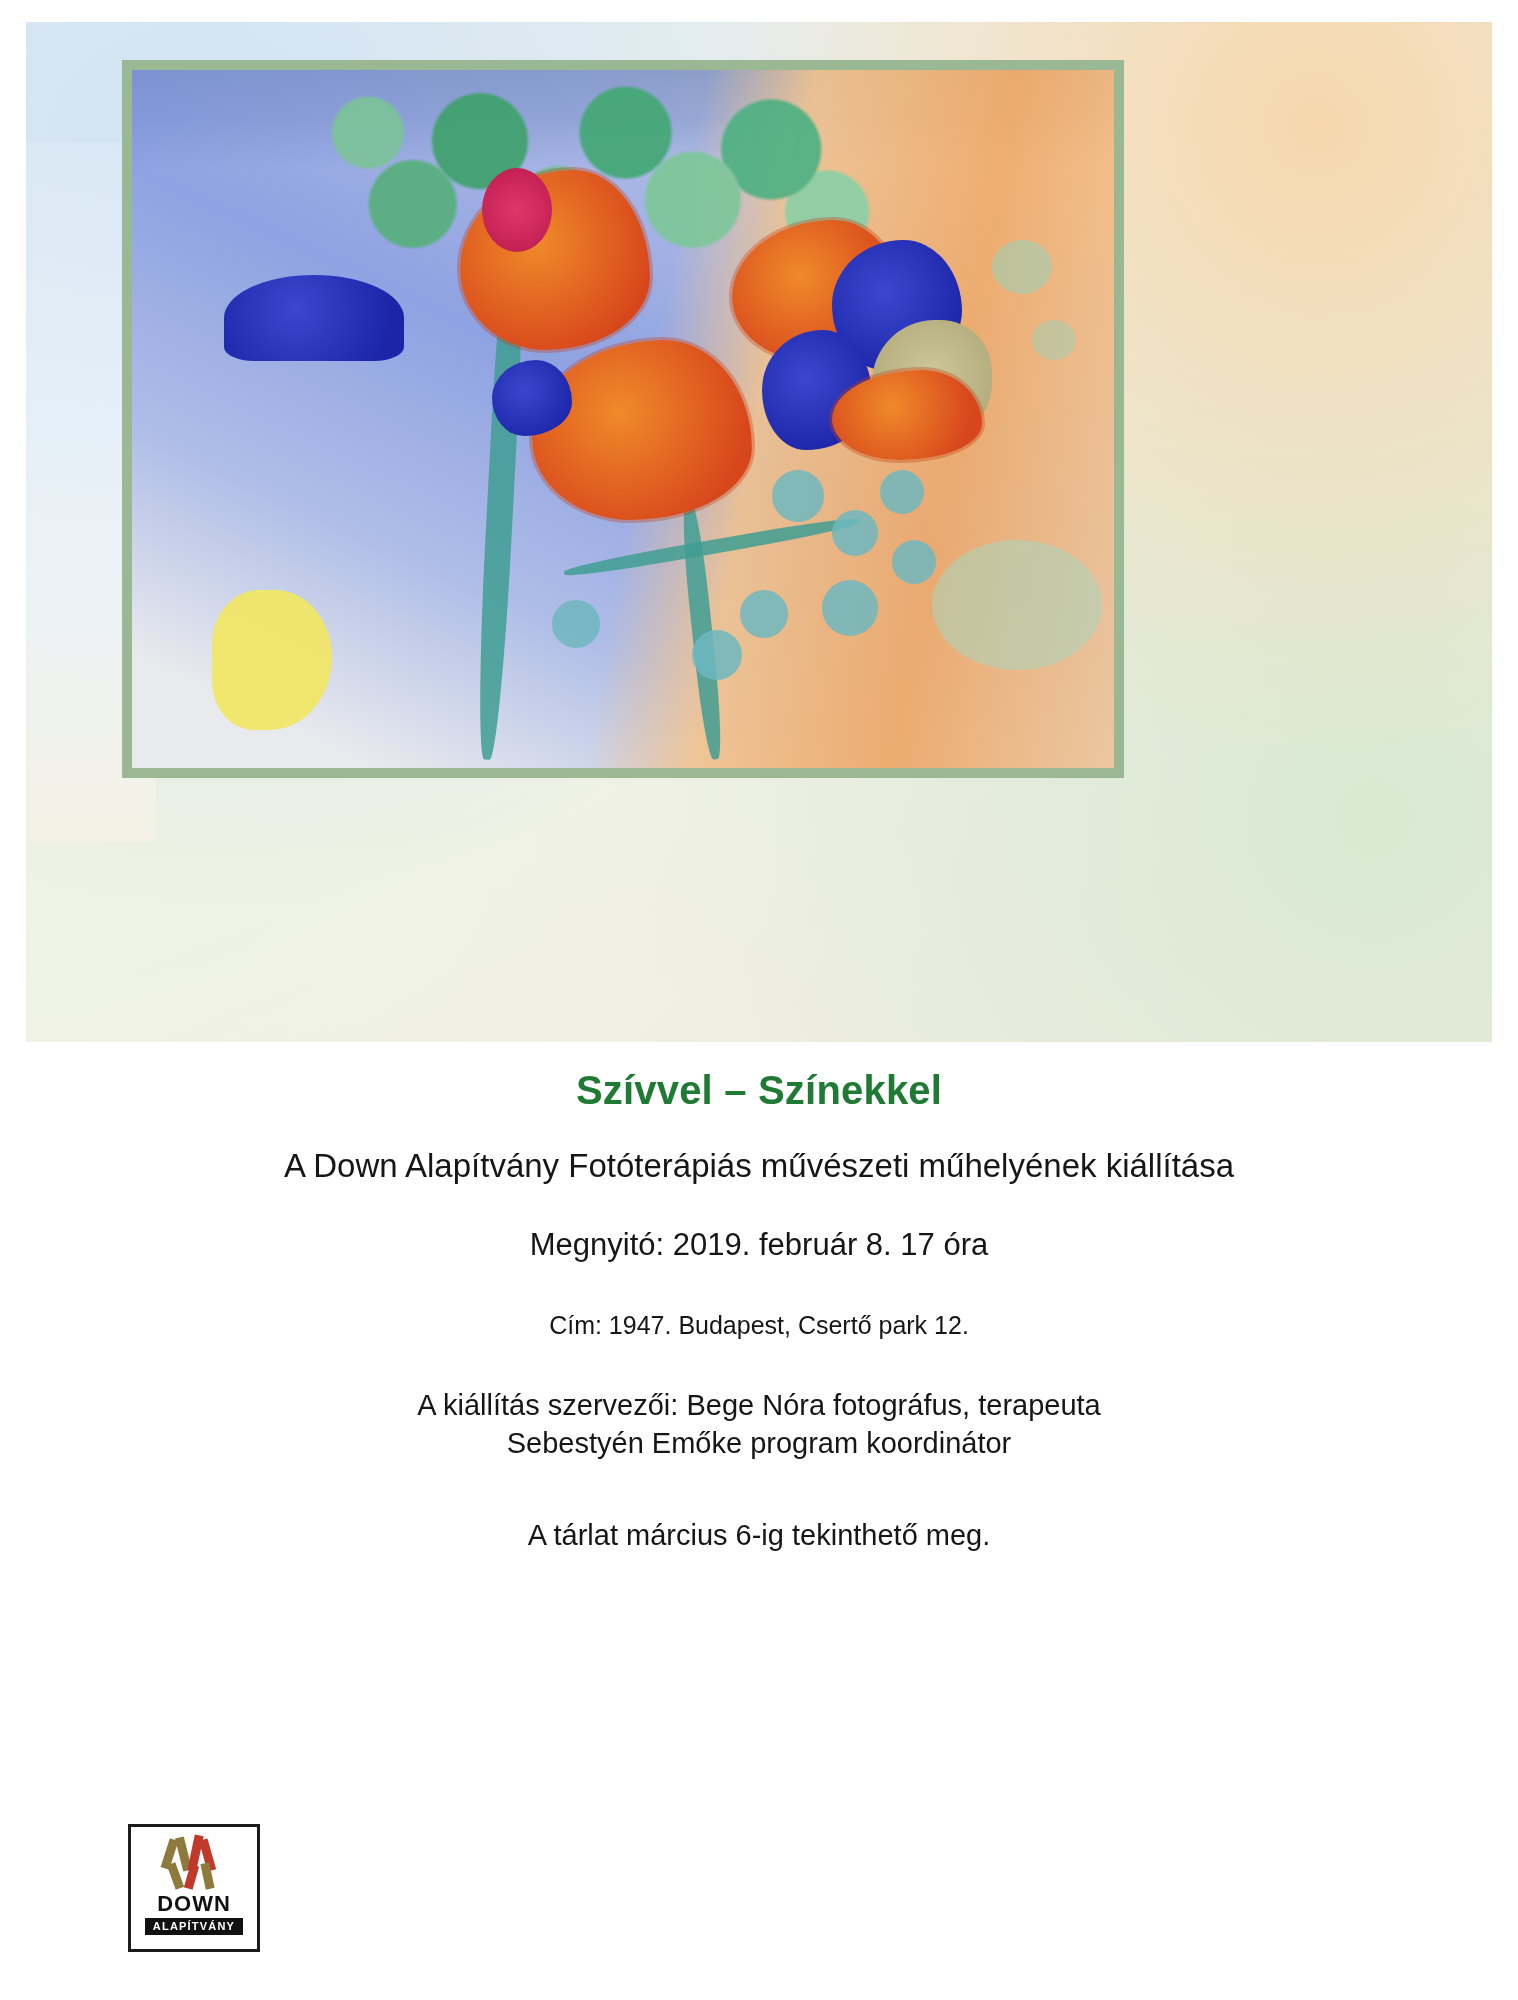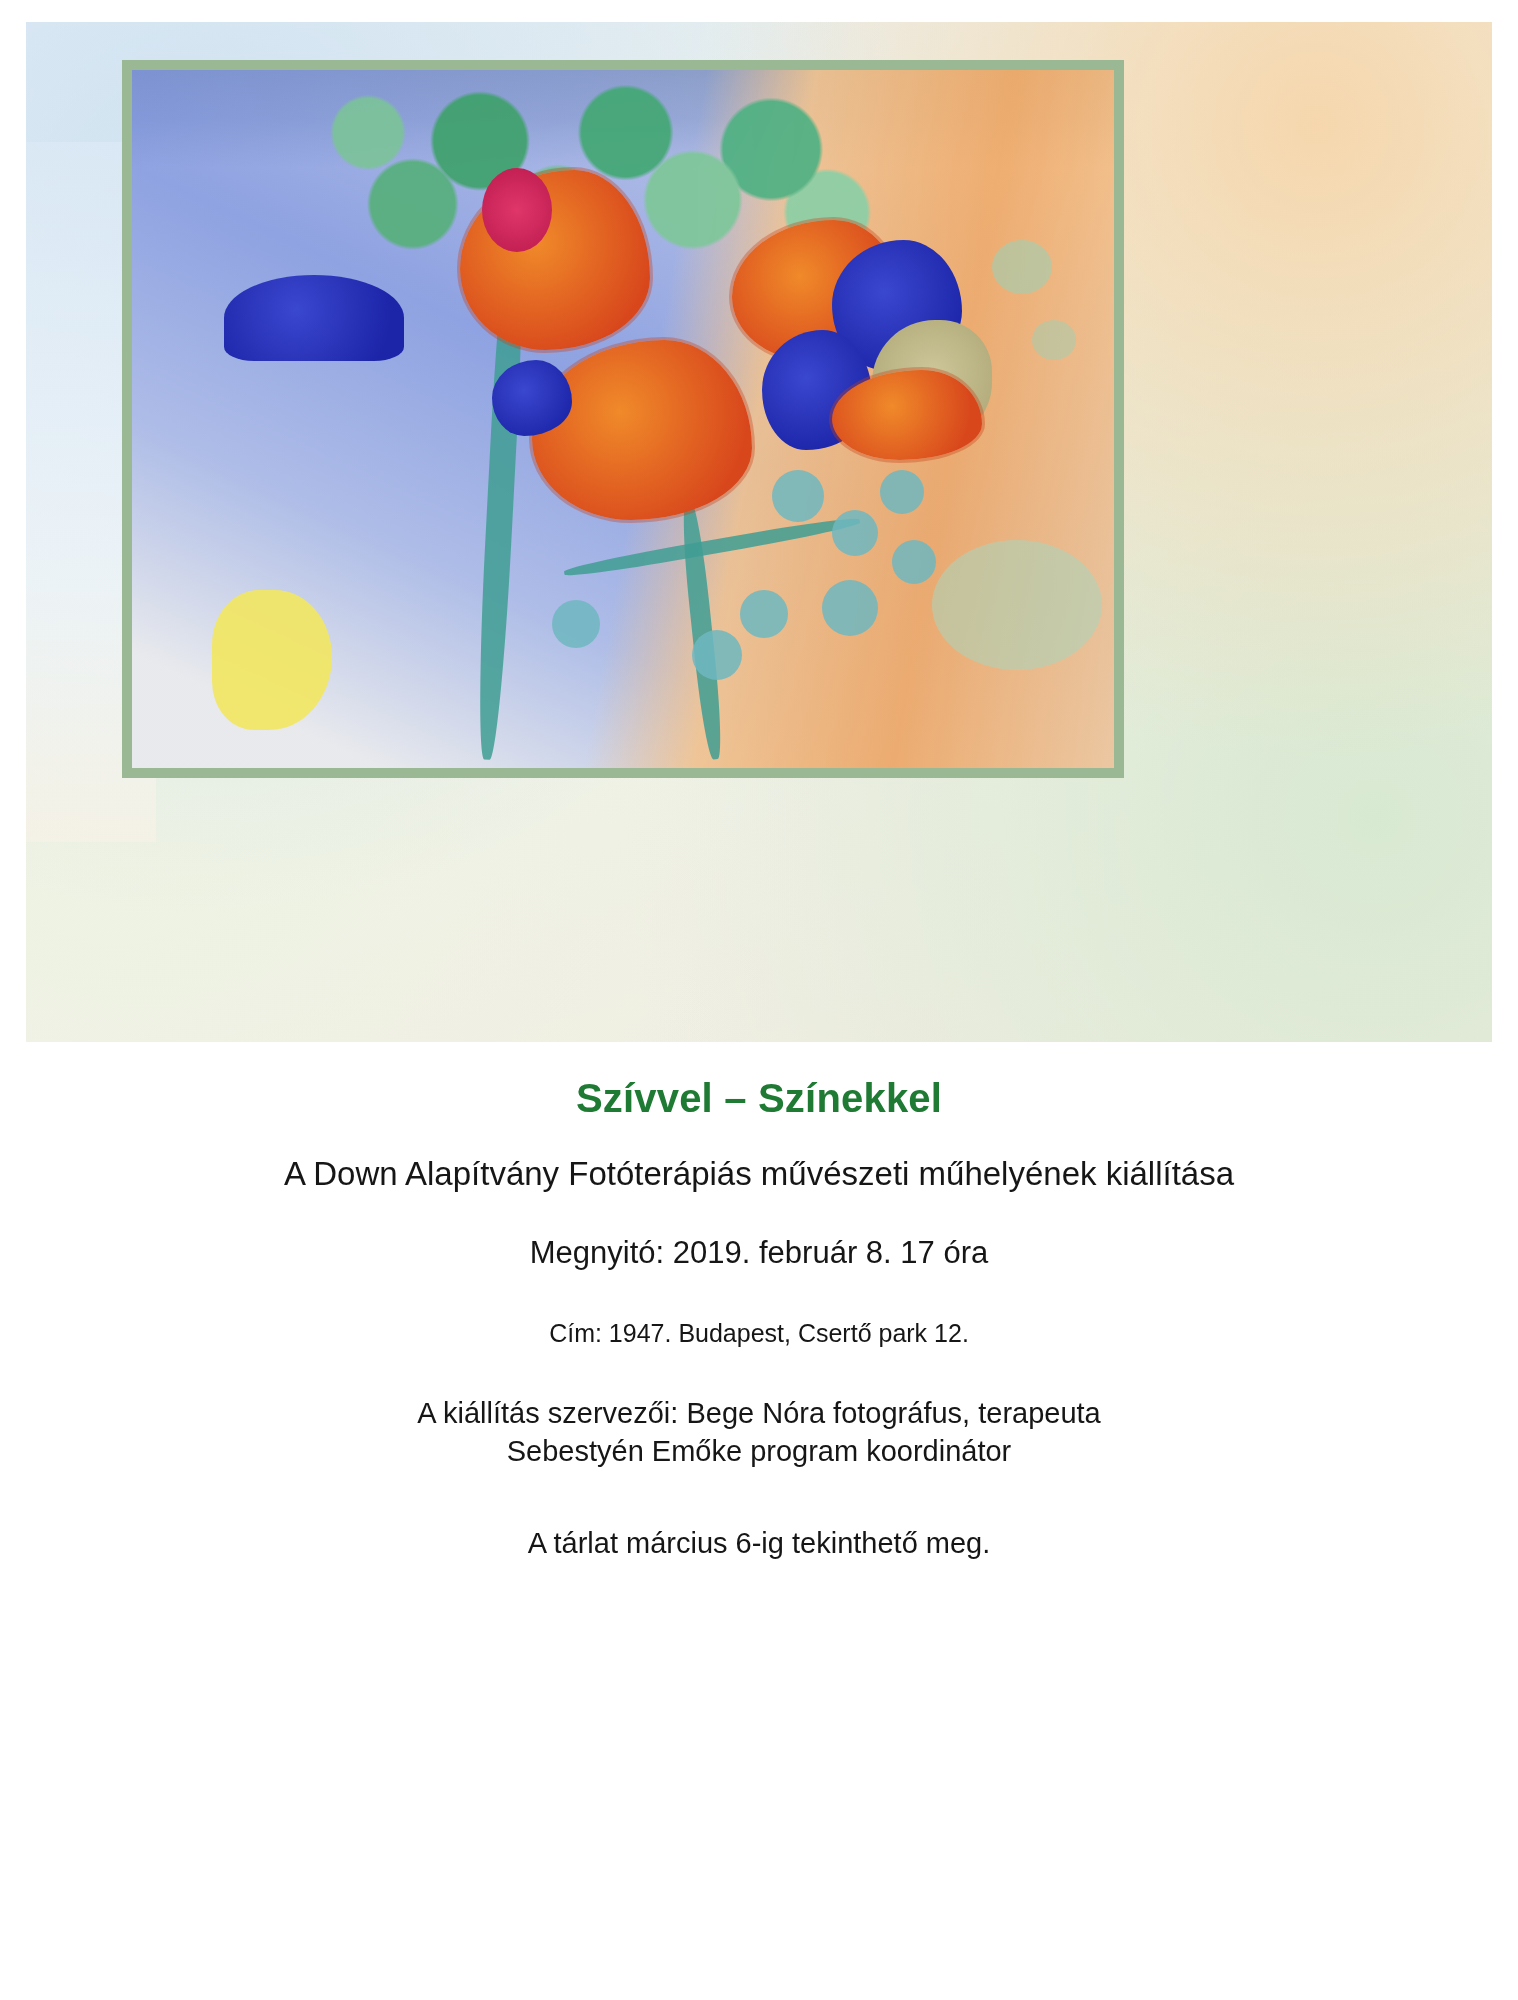--- a/index.html
+++ b/index.html
@@ -145,21 +145,21 @@
   .yellow-splash {
     position: absolute;
     background: #f2e760;
     border-radius: 45% 55% 60% 40%;
     opacity: .9;
   }
 
   
   .text-area {
     text-align: center;
-    padding-top: 34px;
+    padding-top: 26px;
   }
   .title {
     color: #1f7a33;
     font-size: 40px;
     font-weight: bold;
     letter-spacing: .2px;
     margin: 0 0 34px 0;
   }
   .subtitle {
     color: #161616;
@@ -306,14 +306,27 @@
 
 
     <p class="organizers">
       <span>A kiállítás szervezői: Bege Nóra fotográfus, terapeuta</span><br>
       <span>Sebestyén Emőke program koordinátor</span>
     </p>
 
     <p class="closing">A tárlat március 6-ig tekinthető meg.</p>
   </div>
 
+  <div class="logo">
+    <div class="logo-mark">
+      <i style="left:6px;  top:4px;  width:9px; height:30px; transform:rotate(18deg);"></i>
+      <i style="left:20px; top:2px;  width:9px; height:34px; transform:rotate(-14deg);"></i>
+      <i class="r" style="left:32px; top:0px;  width:9px; height:36px; transform:rotate(12deg);"></i>
+      <i class="r" style="left:44px; top:4px;  width:9px; height:32px; transform:rotate(-16deg);"></i>
+      <i style="left:12px; top:28px; width:9px; height:26px; transform:rotate(-20deg);"></i>
+      <i class="r" style="left:28px; top:30px; width:9px; height:24px; transform:rotate(16deg);"></i>
+      <i style="left:44px; top:28px; width:9px; height:26px; transform:rotate(-12deg);"></i>
+    </div>
+    <div class="logo-word">DOWN</div>
+    <div class="logo-sub">ALAPÍTVÁNY</div>
+  </div>
 
 </div>
 
 </body></html>

